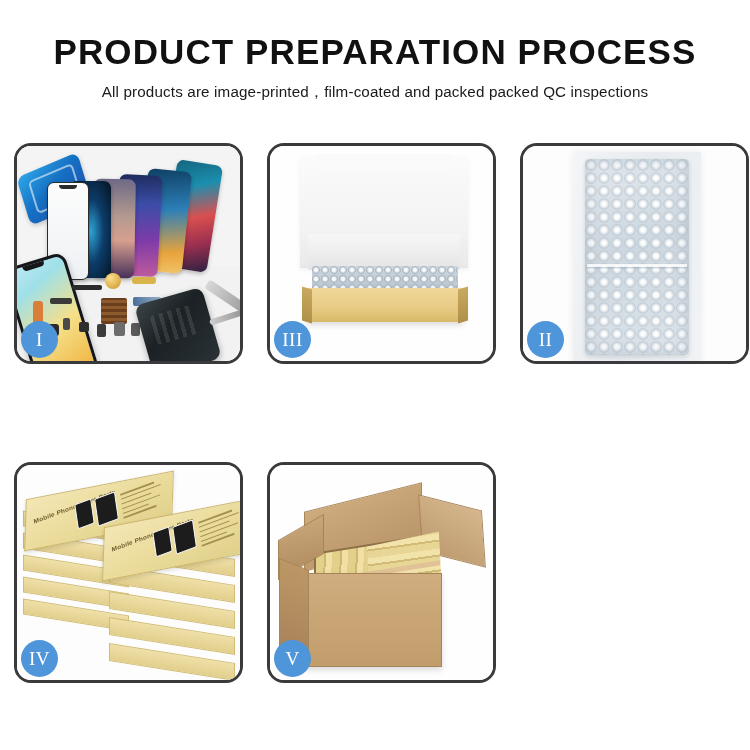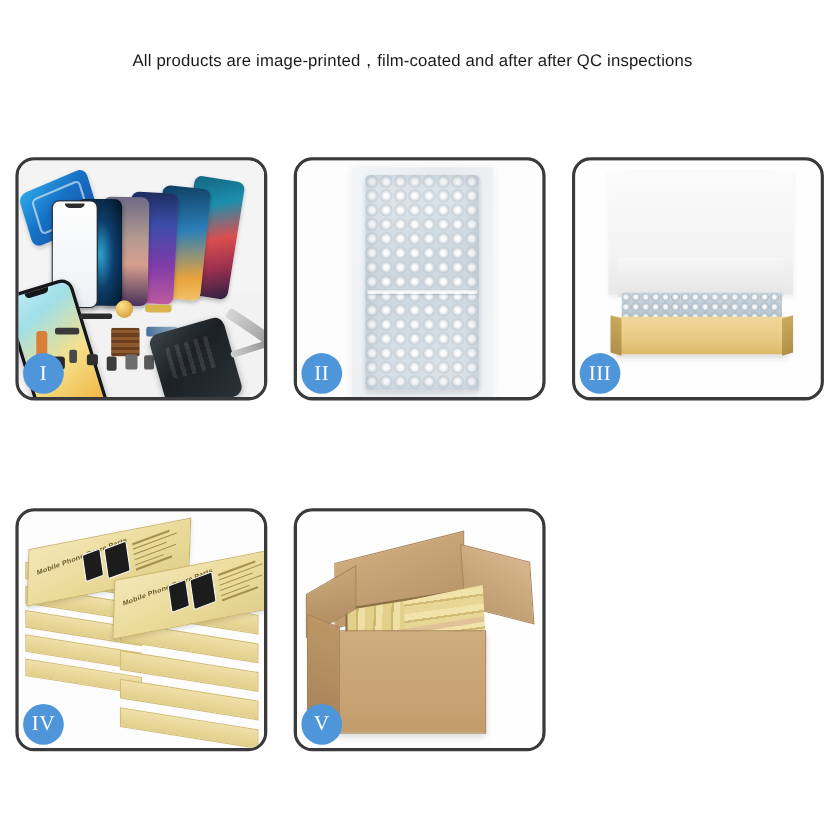--- a/index.html
+++ b/index.html
@@ -271,21 +271,22 @@
           background:rgba(150,118,76,.55); transform:skewY(16deg); }
   .sc-lbl2 { position:absolute; left:58px; top:154px; width:18px; height:16px;
           background:rgba(150,118,76,.5); transform:skewY(16deg); }
   .sc-shadow { position:absolute; left:28px; top:176px; width:176px; height:12px;
           background:radial-gradient(ellipse at center, rgba(0,0,0,.14), rgba(0,0,0,0) 70%); }
 </style>
 </head>
 <body>
 
 <div class="header">
-  <div class="subtitle">All products are image-printed，film-coated and after after QC inspections</div>
+  <div class="title">PRODUCT PREPARATION PROCESS</div>
+  <div class="subtitle">All products are image-printed，film-coated and packed packed QC inspections</div>
 </div>
 
 <div class="grid">
 
   <div class="panel">
     <div class="panel-inner">
       <div class="p1-bg"></div>
       <div class="film"></div>
       <div class="ph ph-e"></div>
       <div class="ph ph-d"></div>
@@ -309,37 +310,37 @@
       <div class="scr6"></div>
       <div class="backplate"></div>
       <div class="tool"></div>
       <div class="tweez"></div>
     </div>
     <div class="badge">I</div>
   </div>
 
   <div class="panel">
     <div class="panel-inner">
-      <div class="p2-bg"></div>
-      <div class="bwrap-sheet"></div>
-      <div class="bwrap"></div>
-      <div class="bwrap-seam"></div>
-    </div>
-    <div class="badge">II</div>
-  </div>
-
-  <div class="panel">
-    <div class="panel-inner">
       <div class="p3-bg"></div>
       <div class="foam-lid"></div>
       <div class="foam-pad"></div>
       <div class="box3-bubble"></div>
       <div class="box3-front"></div>
     </div>
     <div class="badge">III</div>
+  </div>
+
+  <div class="panel">
+    <div class="panel-inner">
+      <div class="p2-bg"></div>
+      <div class="bwrap-sheet"></div>
+      <div class="bwrap"></div>
+      <div class="bwrap-seam"></div>
+    </div>
+    <div class="badge">II</div>
   </div>
 
   <div class="panel">
     <div class="panel-inner">
       <div class="p4-bg"></div>
       <div class="stack">
         <div class="sbox sb-l1"></div>
         <div class="sbox sb-l2"></div>
         <div class="sbox sb-l3"></div>
         <div class="sbox sb-l4"></div>

